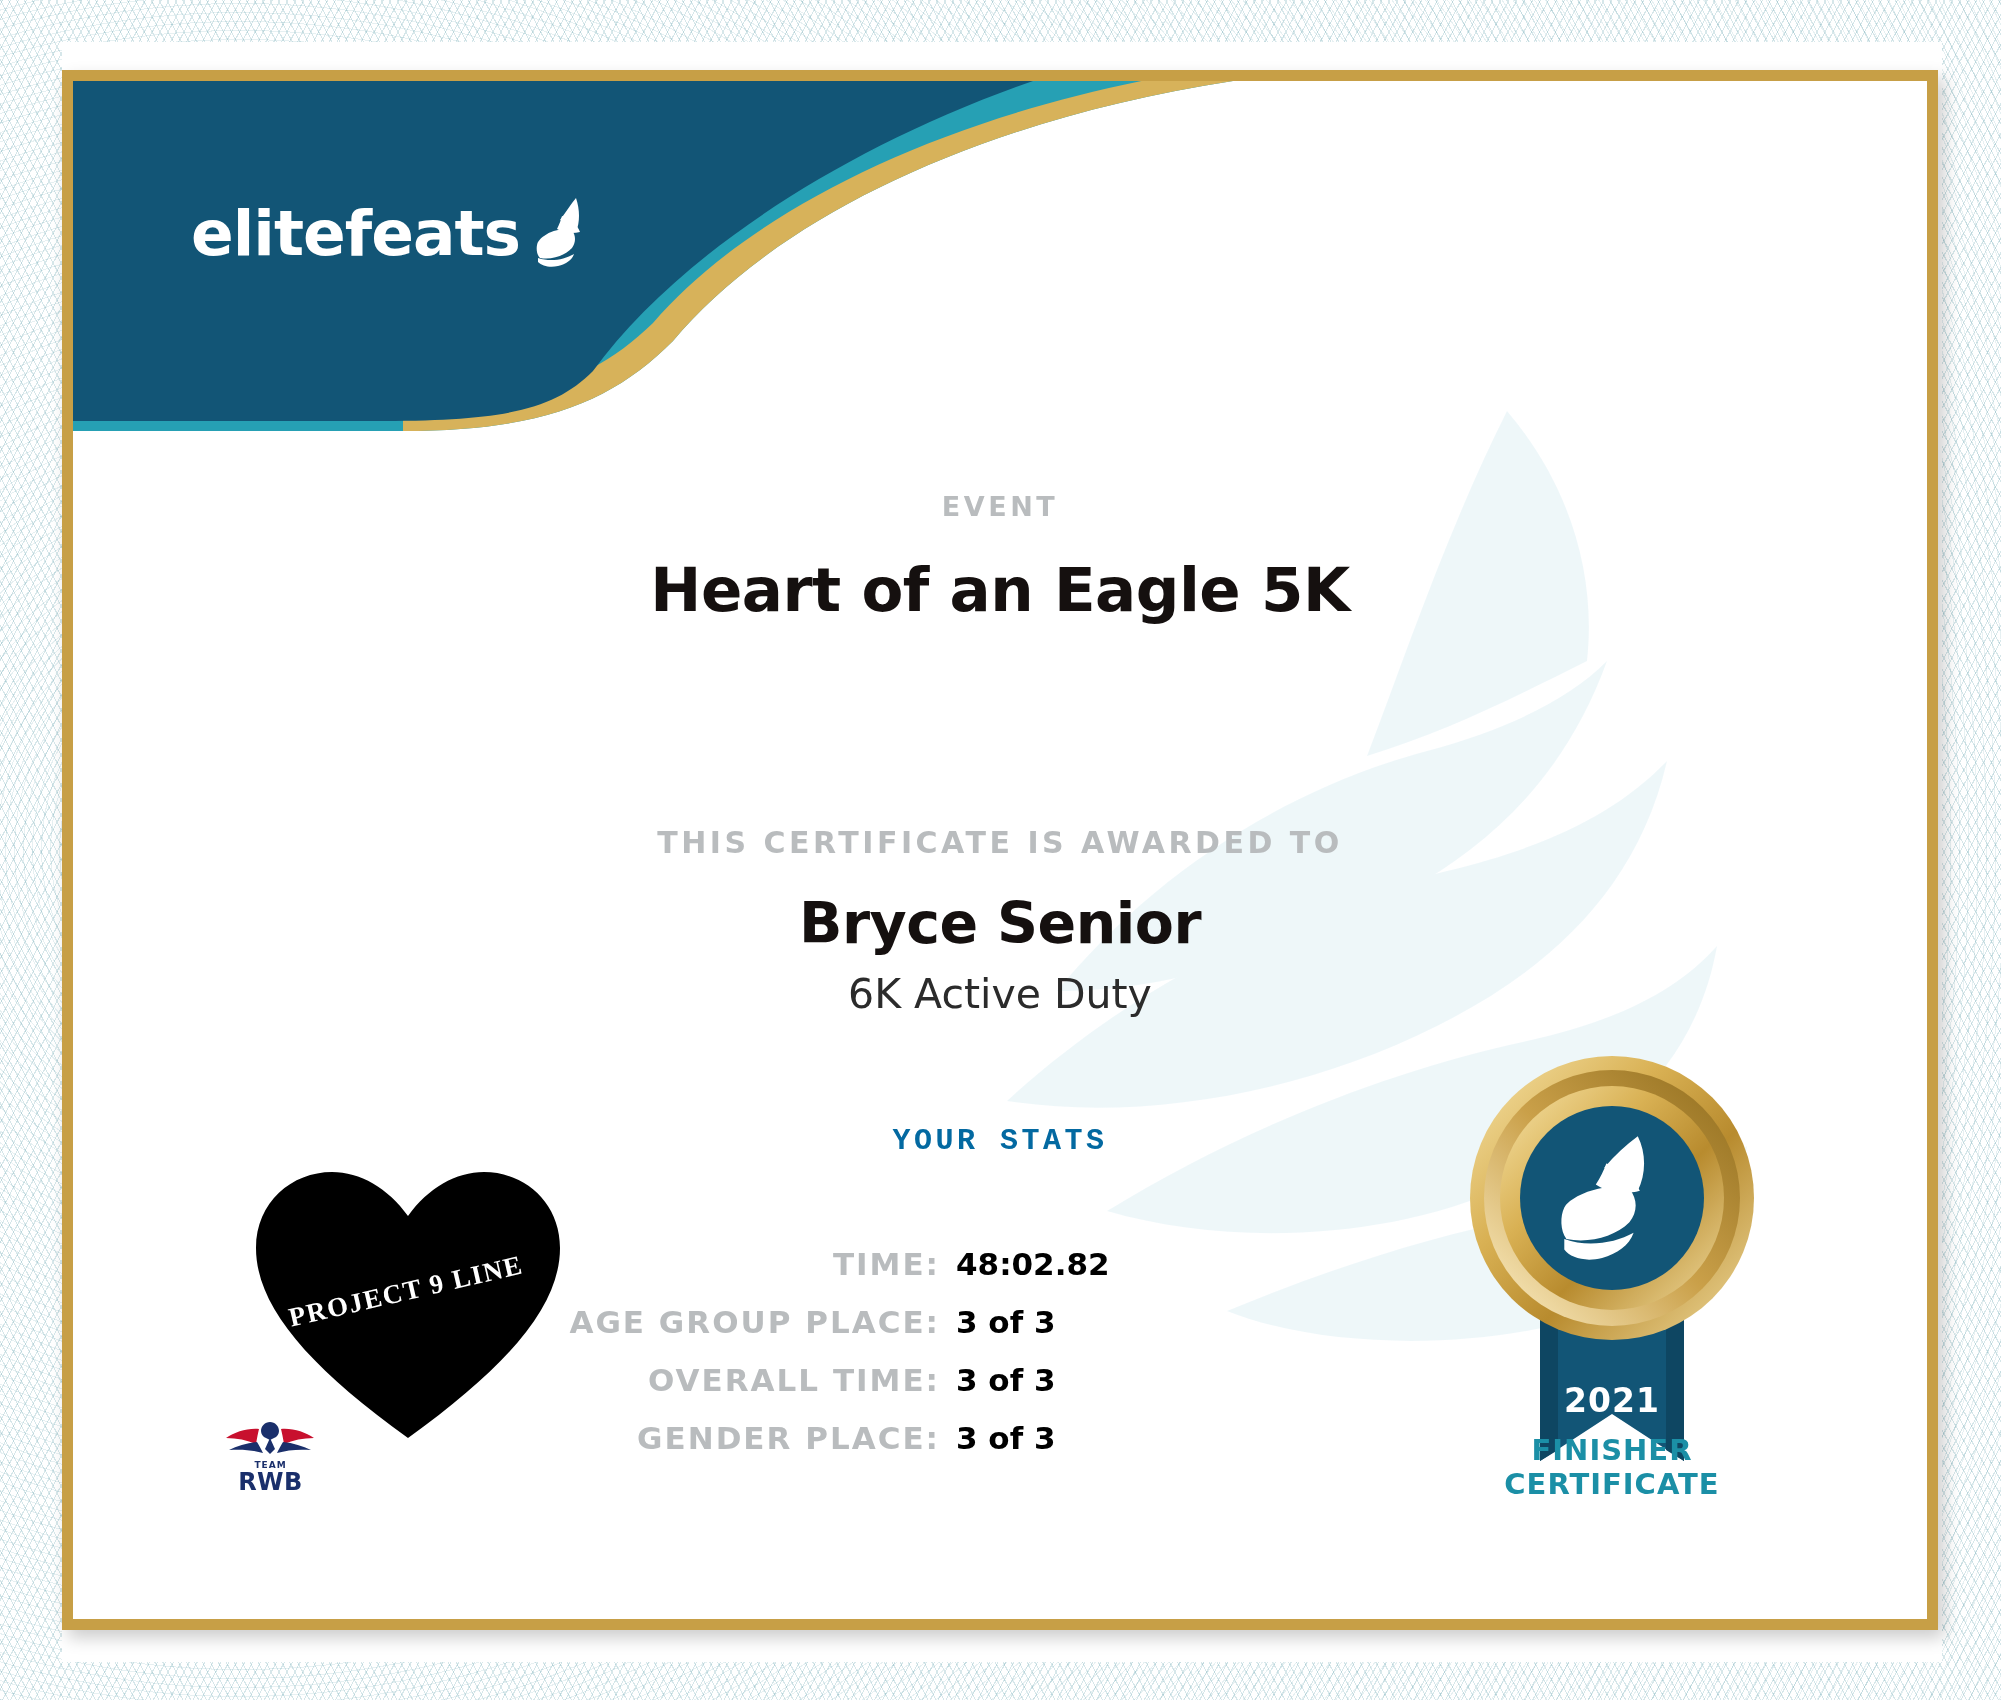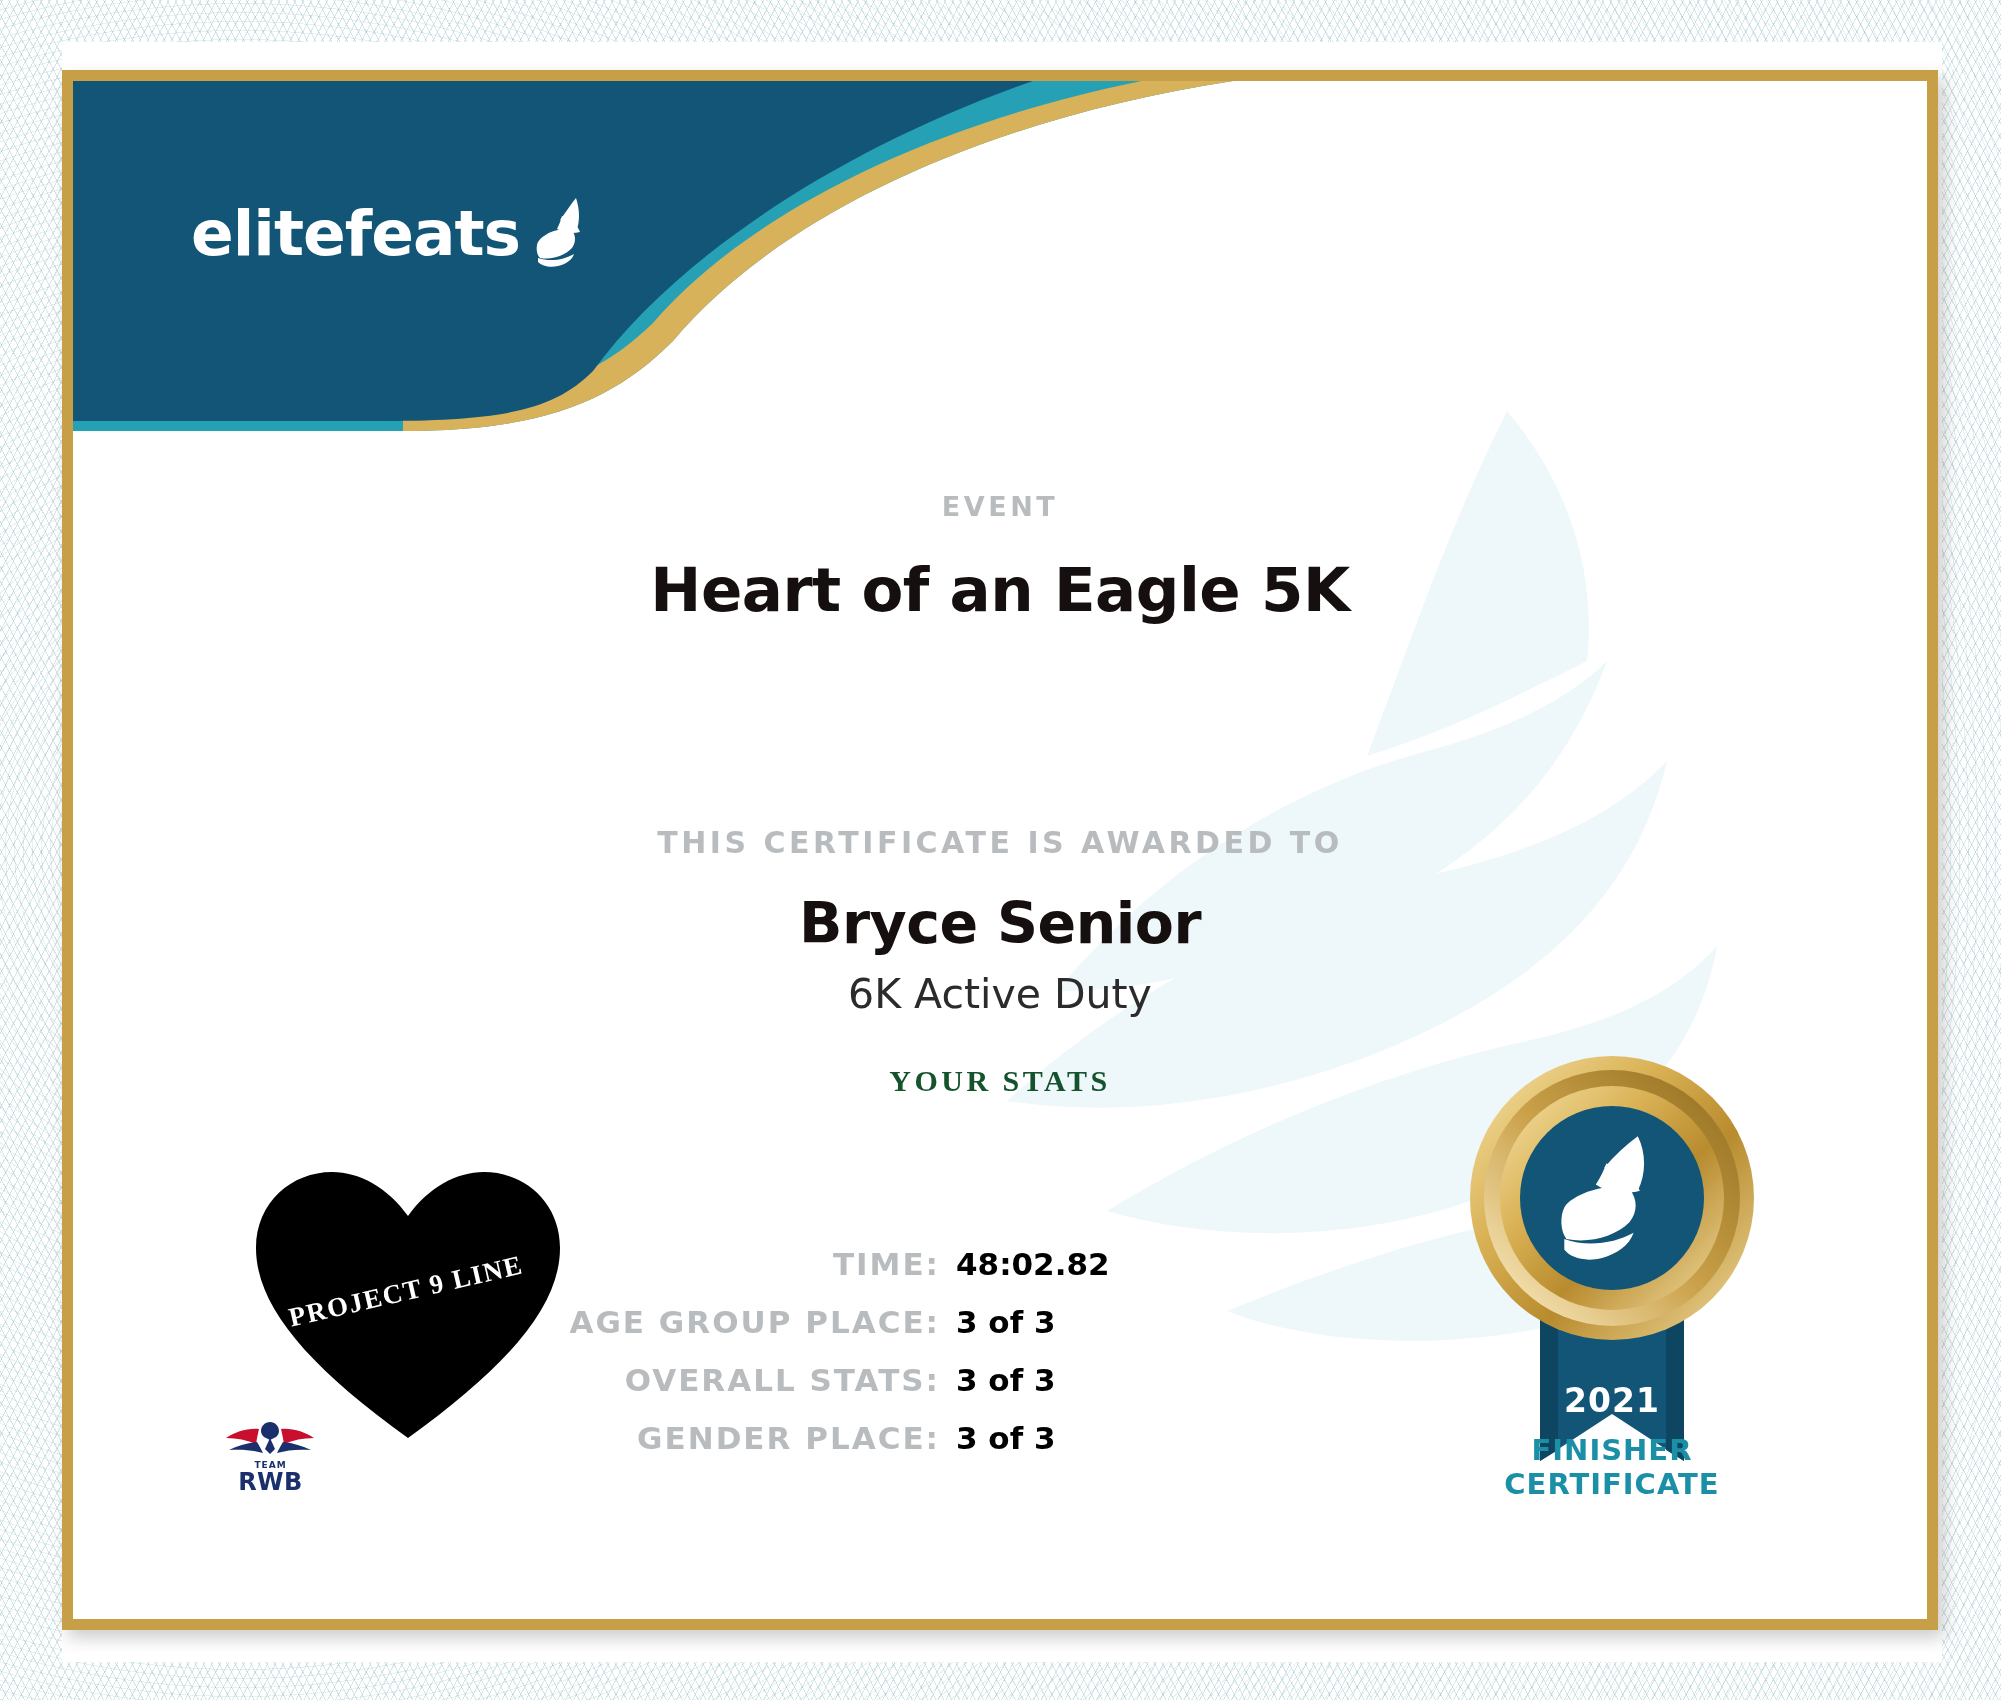--- a/index.html
+++ b/index.html
@@ -129,26 +129,26 @@
     letter-spacing: -0.5px;
     font-family: "DejaVu Sans", sans-serif;
   }
   .division {
     margin-top: 14px;
     color: #2b2b2b;
     font-size: 41px;
     font-family: "DejaVu Sans", sans-serif;
   }
   .stats-label {
-    margin-top: 46px;
-    color: #14532d;
+    margin-top: 106px;
+    color: #0369a1;
     font-size: 30px;
     letter-spacing: 3.5px;
     font-weight: 600;
-    font-family: Liberation Serif, serif;
+    font-family: Liberation Mono, monospace;
   }
 
   
   .stats {
     position: absolute;
     left: 430px;
     top: 1165px;
     width: 720px;
   }
   .stat-row {
@@ -305,21 +305,21 @@
     <div class="stats">
       <div class="stat-row">
         <span class="stat-key">TIME:</span>
         <span class="stat-val">48:02.82</span>
       </div>
       <div class="stat-row">
         <span class="stat-key">AGE GROUP PLACE:</span>
         <span class="stat-val">3 of 3</span>
       </div>
       <div class="stat-row">
-        <span class="stat-key">OVERALL STATS:</span>
+        <span class="stat-key">OVERALL TIME:</span>
         <span class="stat-val">3 of 3</span>
       </div>
       <div class="stat-row">
         <span class="stat-key">GENDER PLACE:</span>
         <span class="stat-val">3 of 3</span>
       </div>
     </div>
 
     <svg class="heart-logo" viewBox="0 0 320 280">
       <path d="M160 272 C60 200 8 140 8 82 C8 36 44 6 84 6 C112 6 140 22 160 50 C180 22 208 6 236 6 C276 6 312 36 312 82 C312 140 260 200 160 272 Z" fill="#000000"></path>

